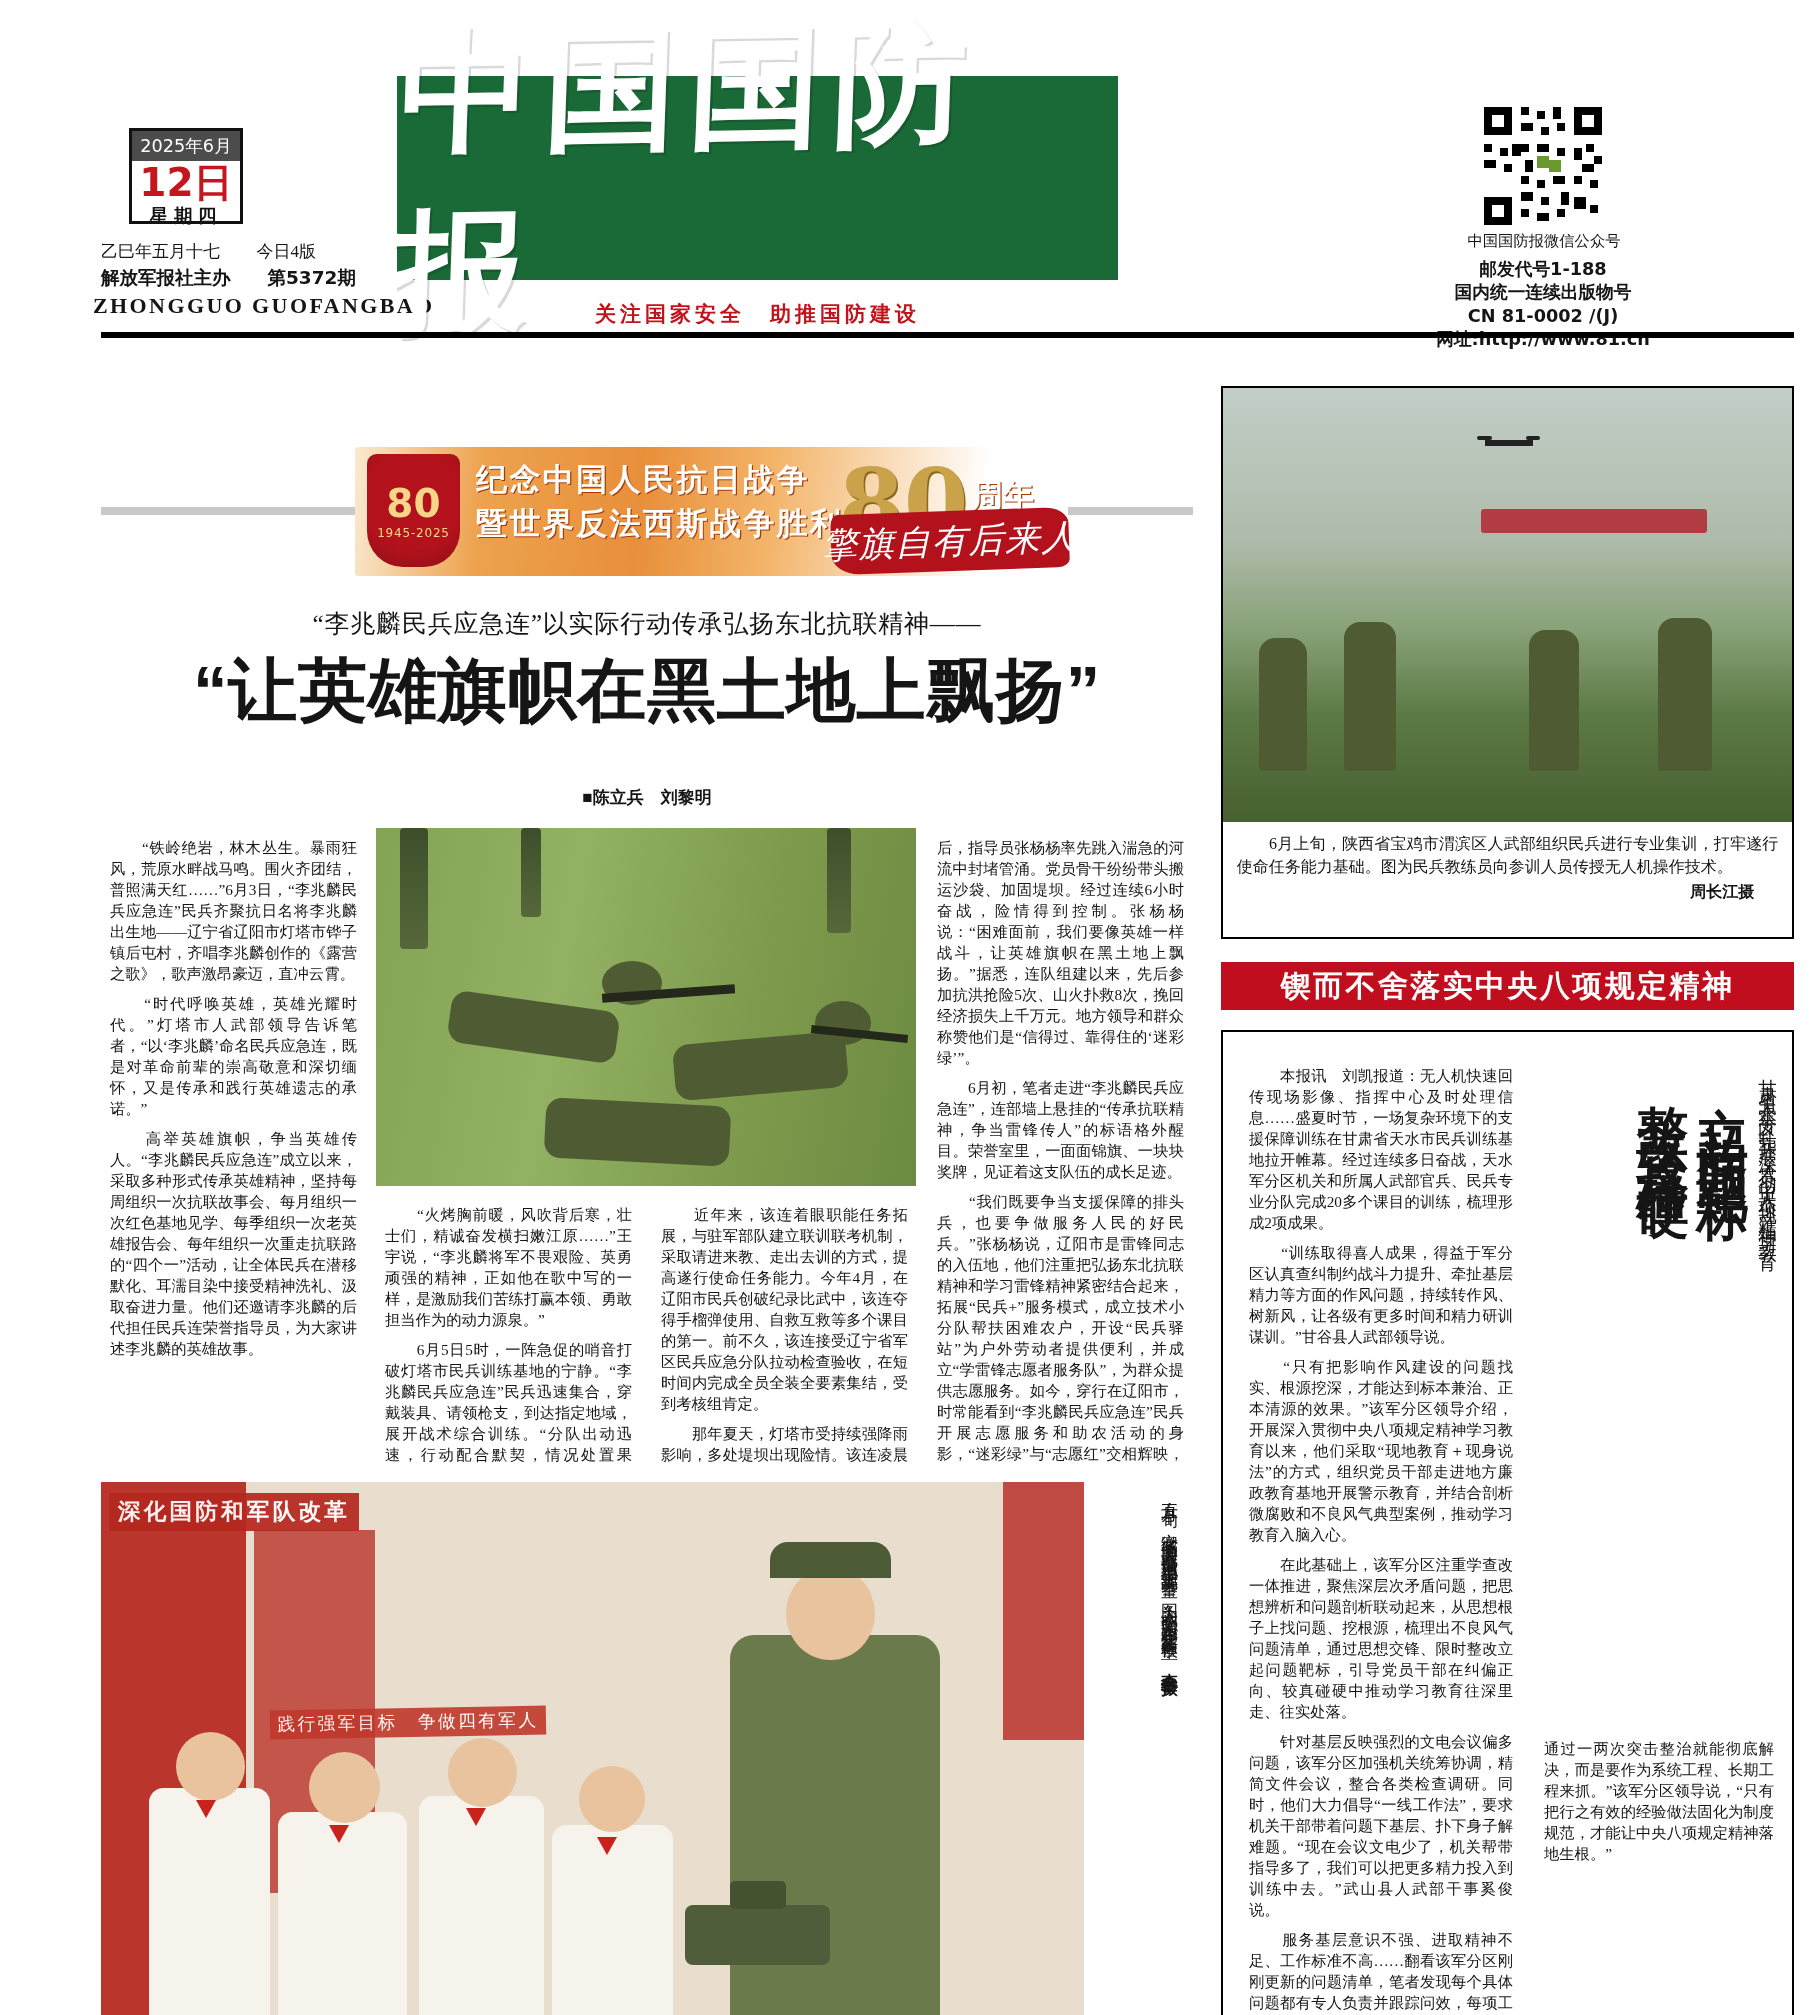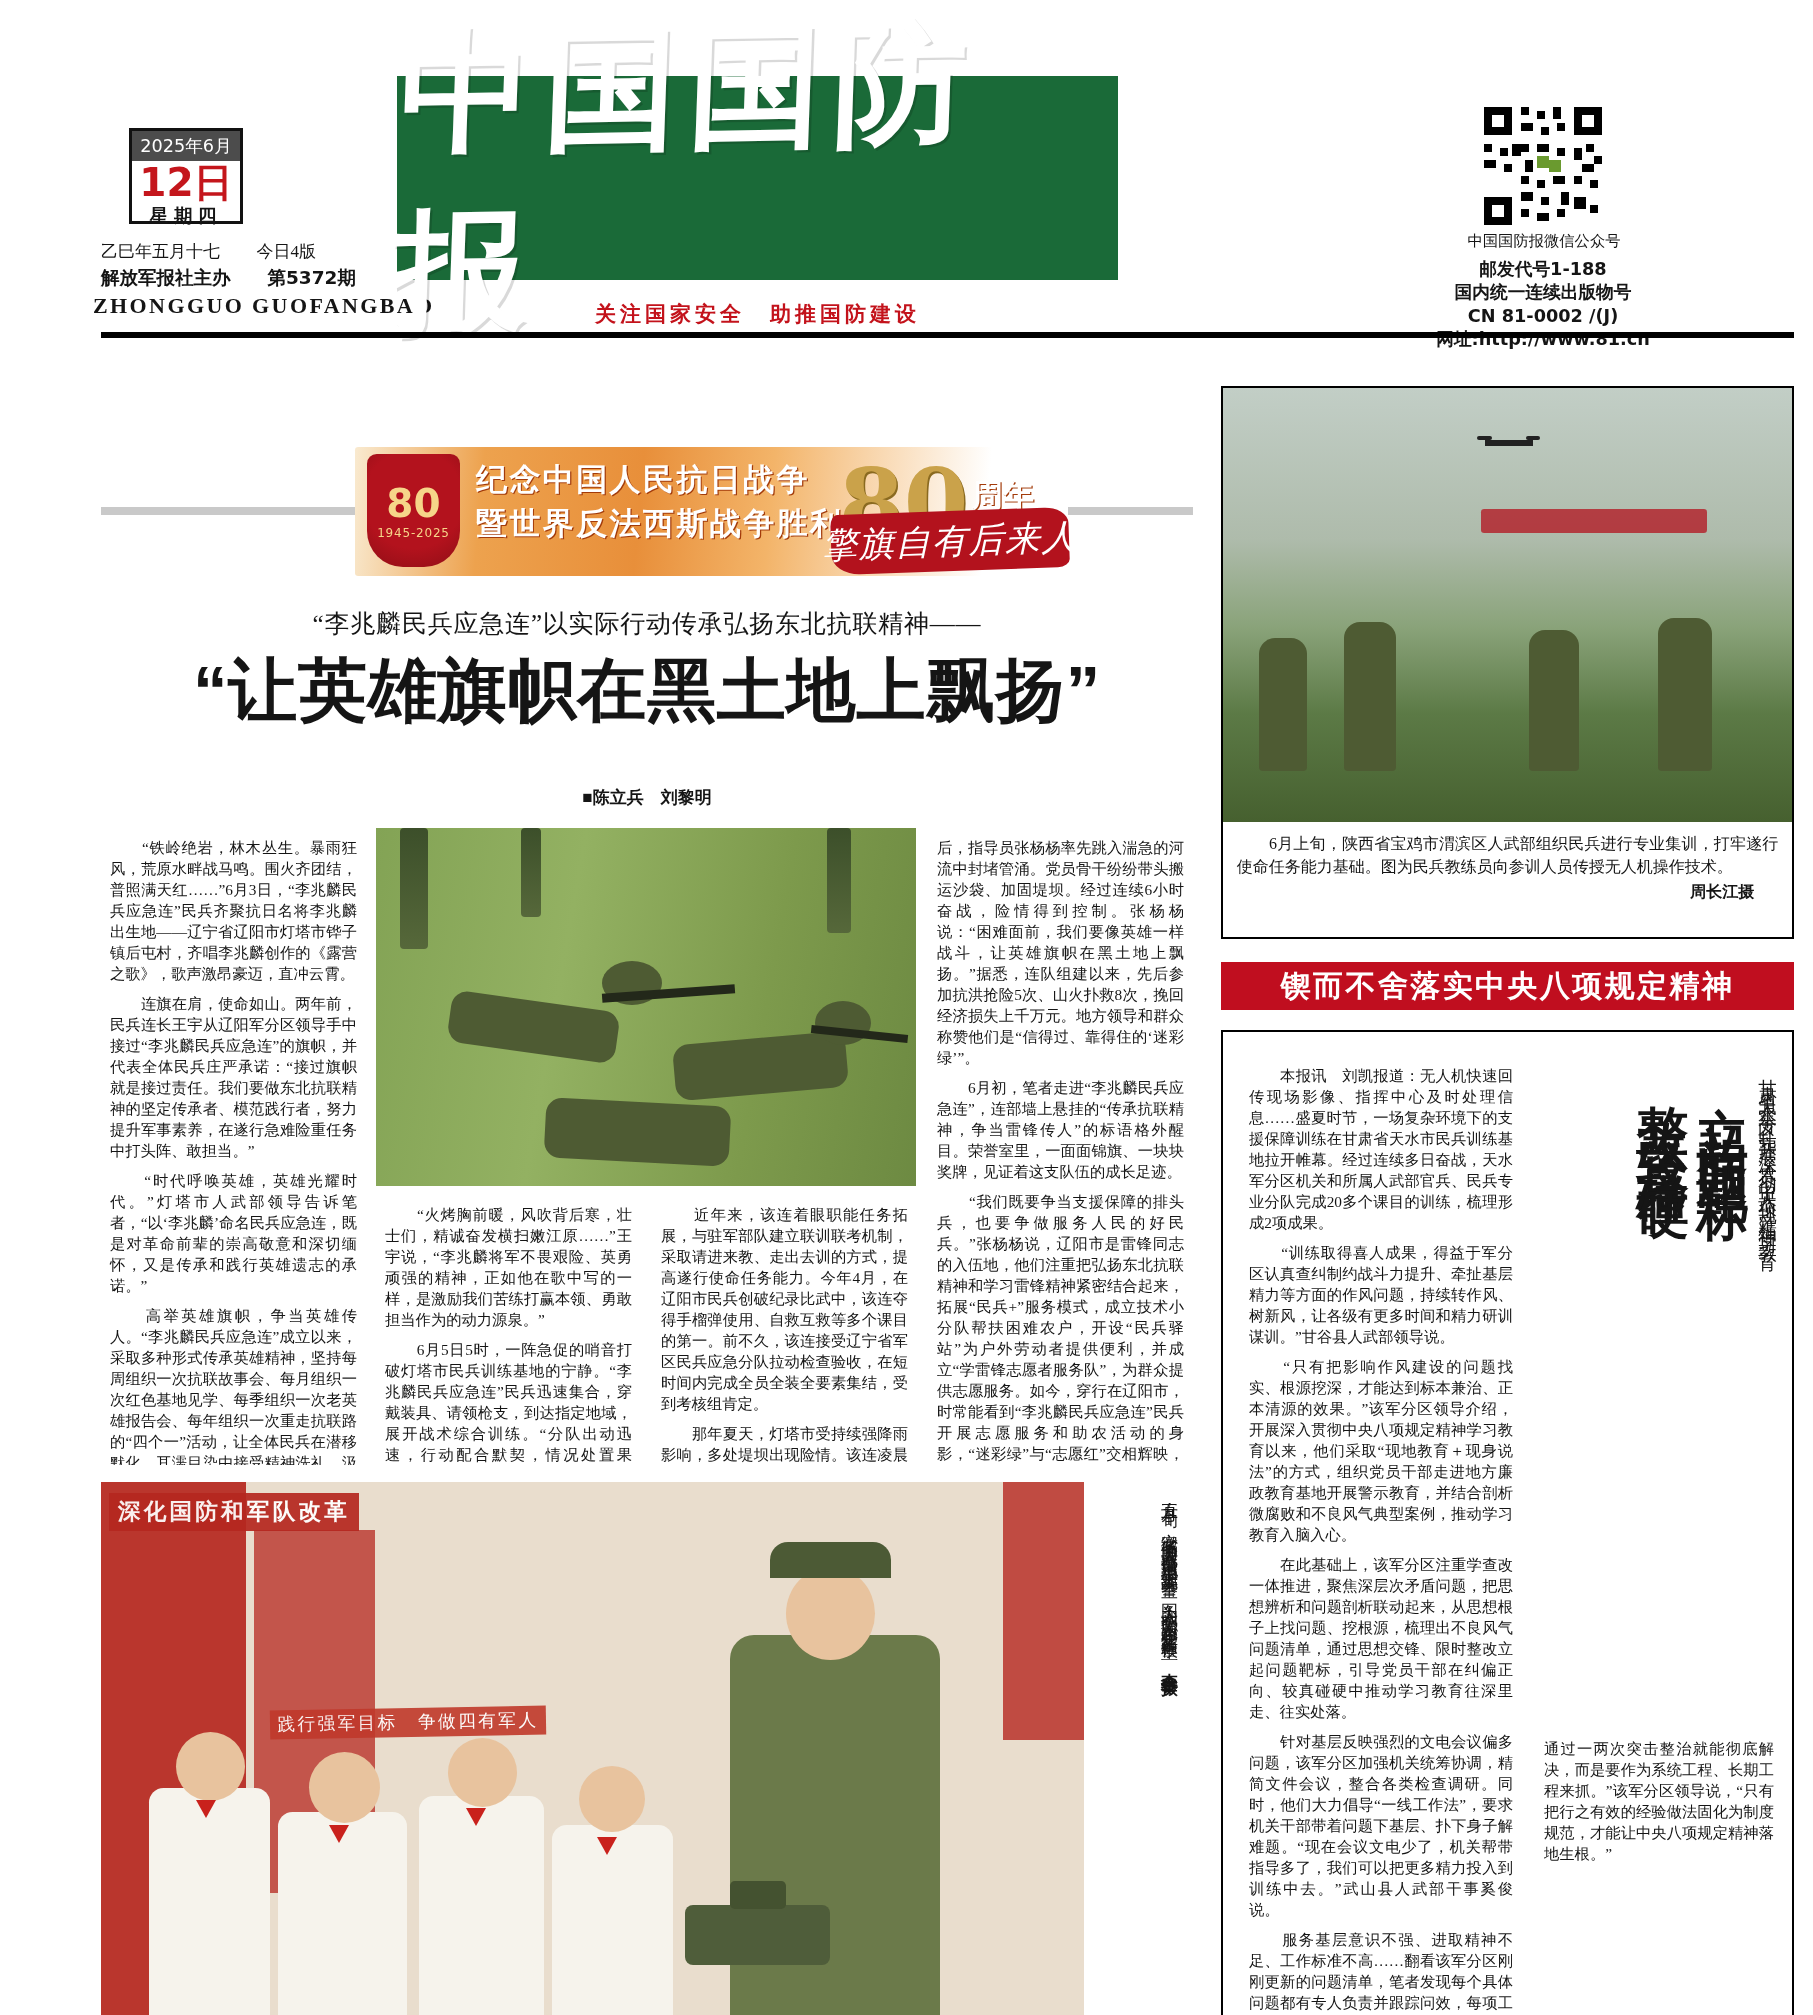--- a/index.html
+++ b/index.html
@@ -209,21 +209,20 @@
     <div class="soldier" style="left:226px;top:133px;width:60px;height:44px;border-radius:50%;" data-name="soldier-head"></div>
     <div class="rifle" style="left:226px;top:161px;width:133px;height:8.9px;transform:rotate(-4deg);" data-name="rifle-shape"></div>
     <div class="soldier" style="left:298px;top:210px;width:173px;height:56px;transform:rotate(-5deg);" data-name="soldier-silhouette"></div>
     <div class="soldier" style="left:439px;top:173px;width:56px;height:44px;border-radius:50%;" data-name="soldier-head"></div>
     <div class="rifle" style="left:435px;top:202px;width:97px;height:8px;transform:rotate(6deg);" data-name="rifle-shape"></div>
     <div class="soldier" style="left:169px;top:274px;width:185px;height:60px;transform:rotate(3deg);" data-name="soldier-silhouette"></div>
   </div>
 
   <div id="lead-c1" class="abs newscol justify" data-name="lead-article-column-1">
     <p data-name="paragraph">　　“铁岭绝岩，林木丛生。暴雨狂风，荒原水畔战马鸣。围火齐团结，普照满天红……”6月3日，“李兆麟民兵应急连”民兵齐聚抗日名将李兆麟出生地——辽宁省辽阳市灯塔市铧子镇后屯村，齐唱李兆麟创作的《露营之歌》，歌声激昂豪迈，直冲云霄。</p>
-    <p data-name="paragraph">　　连旗在肩，使命如山。两年前，民兵连长王宇从辽阳军分区领导手中接过“李兆麟民兵应急连”的旗帜，并代表全体民兵庄严承诺：“接过旗帜就是接过责任。我们要做东北抗联精神的坚定传承者、模范践行者，努力提升军事素养，在遂行急难险重任务中打头阵、敢担当。”</p>
     <p data-name="paragraph">　　“时代呼唤英雄，英雄光耀时代。”灯塔市人武部领导告诉笔者，“以‘李兆麟’命名民兵应急连，既是对革命前辈的崇高敬意和深切缅怀，又是传承和践行英雄遗志的承诺。”</p>
     <p data-name="paragraph">　　高举英雄旗帜，争当英雄传人。“李兆麟民兵应急连”成立以来，采取多种形式传承英雄精神，坚持每周组织一次抗联故事会、每月组织一次红色基地见学、每季组织一次老英雄报告会、每年组织一次重走抗联路的“四个一”活动，让全体民兵在潜移默化、耳濡目染中接受精神洗礼、汲取奋进力量。他们还邀请李兆麟的后代担任民兵连荣誉指导员，为大家讲述李兆麟的英雄故事。</p>
   </div>
   <div id="lead-c2" class="abs newscol justify" data-name="lead-article-column-2">
     <p data-name="paragraph">　　“火烤胸前暖，风吹背后寒，壮士们，精诚奋发横扫嫩江原……”王宇说，“李兆麟将军不畏艰险、英勇顽强的精神，正如他在歌中写的一样，是激励我们苦练打赢本领、勇敢担当作为的动力源泉。”</p>
     <p data-name="paragraph">　　6月5日5时，一阵急促的哨音打破灯塔市民兵训练基地的宁静。“李兆麟民兵应急连”民兵迅速集合，穿戴装具、请领枪支，到达指定地域，展开战术综合训练。“分队出动迅速，行动配合默契，情况处置果断。”训练结束，来自驻军某部的教练员现场点评。</p>
   </div>
   <div id="lead-c3" class="abs newscol justify" data-name="lead-article-column-3">
     <p data-name="paragraph">　　近年来，该连着眼职能任务拓展，与驻军部队建立联训联考机制，采取请进来教、走出去训的方式，提高遂行使命任务能力。今年4月，在辽阳市民兵创破纪录比武中，该连夺得手榴弹使用、自救互救等多个课目的第一。前不久，该连接受辽宁省军区民兵应急分队拉动检查验收，在短时间内完成全员全装全要素集结，受到考核组肯定。</p>
     <p data-name="paragraph">　　那年夏天，灯塔市受持续强降雨影响，多处堤坝出现险情。该连凌晨2时接到命令，半小时内集结80名民兵，冒着大雨赶赴抗洪抢险一线。到达现场</p>

